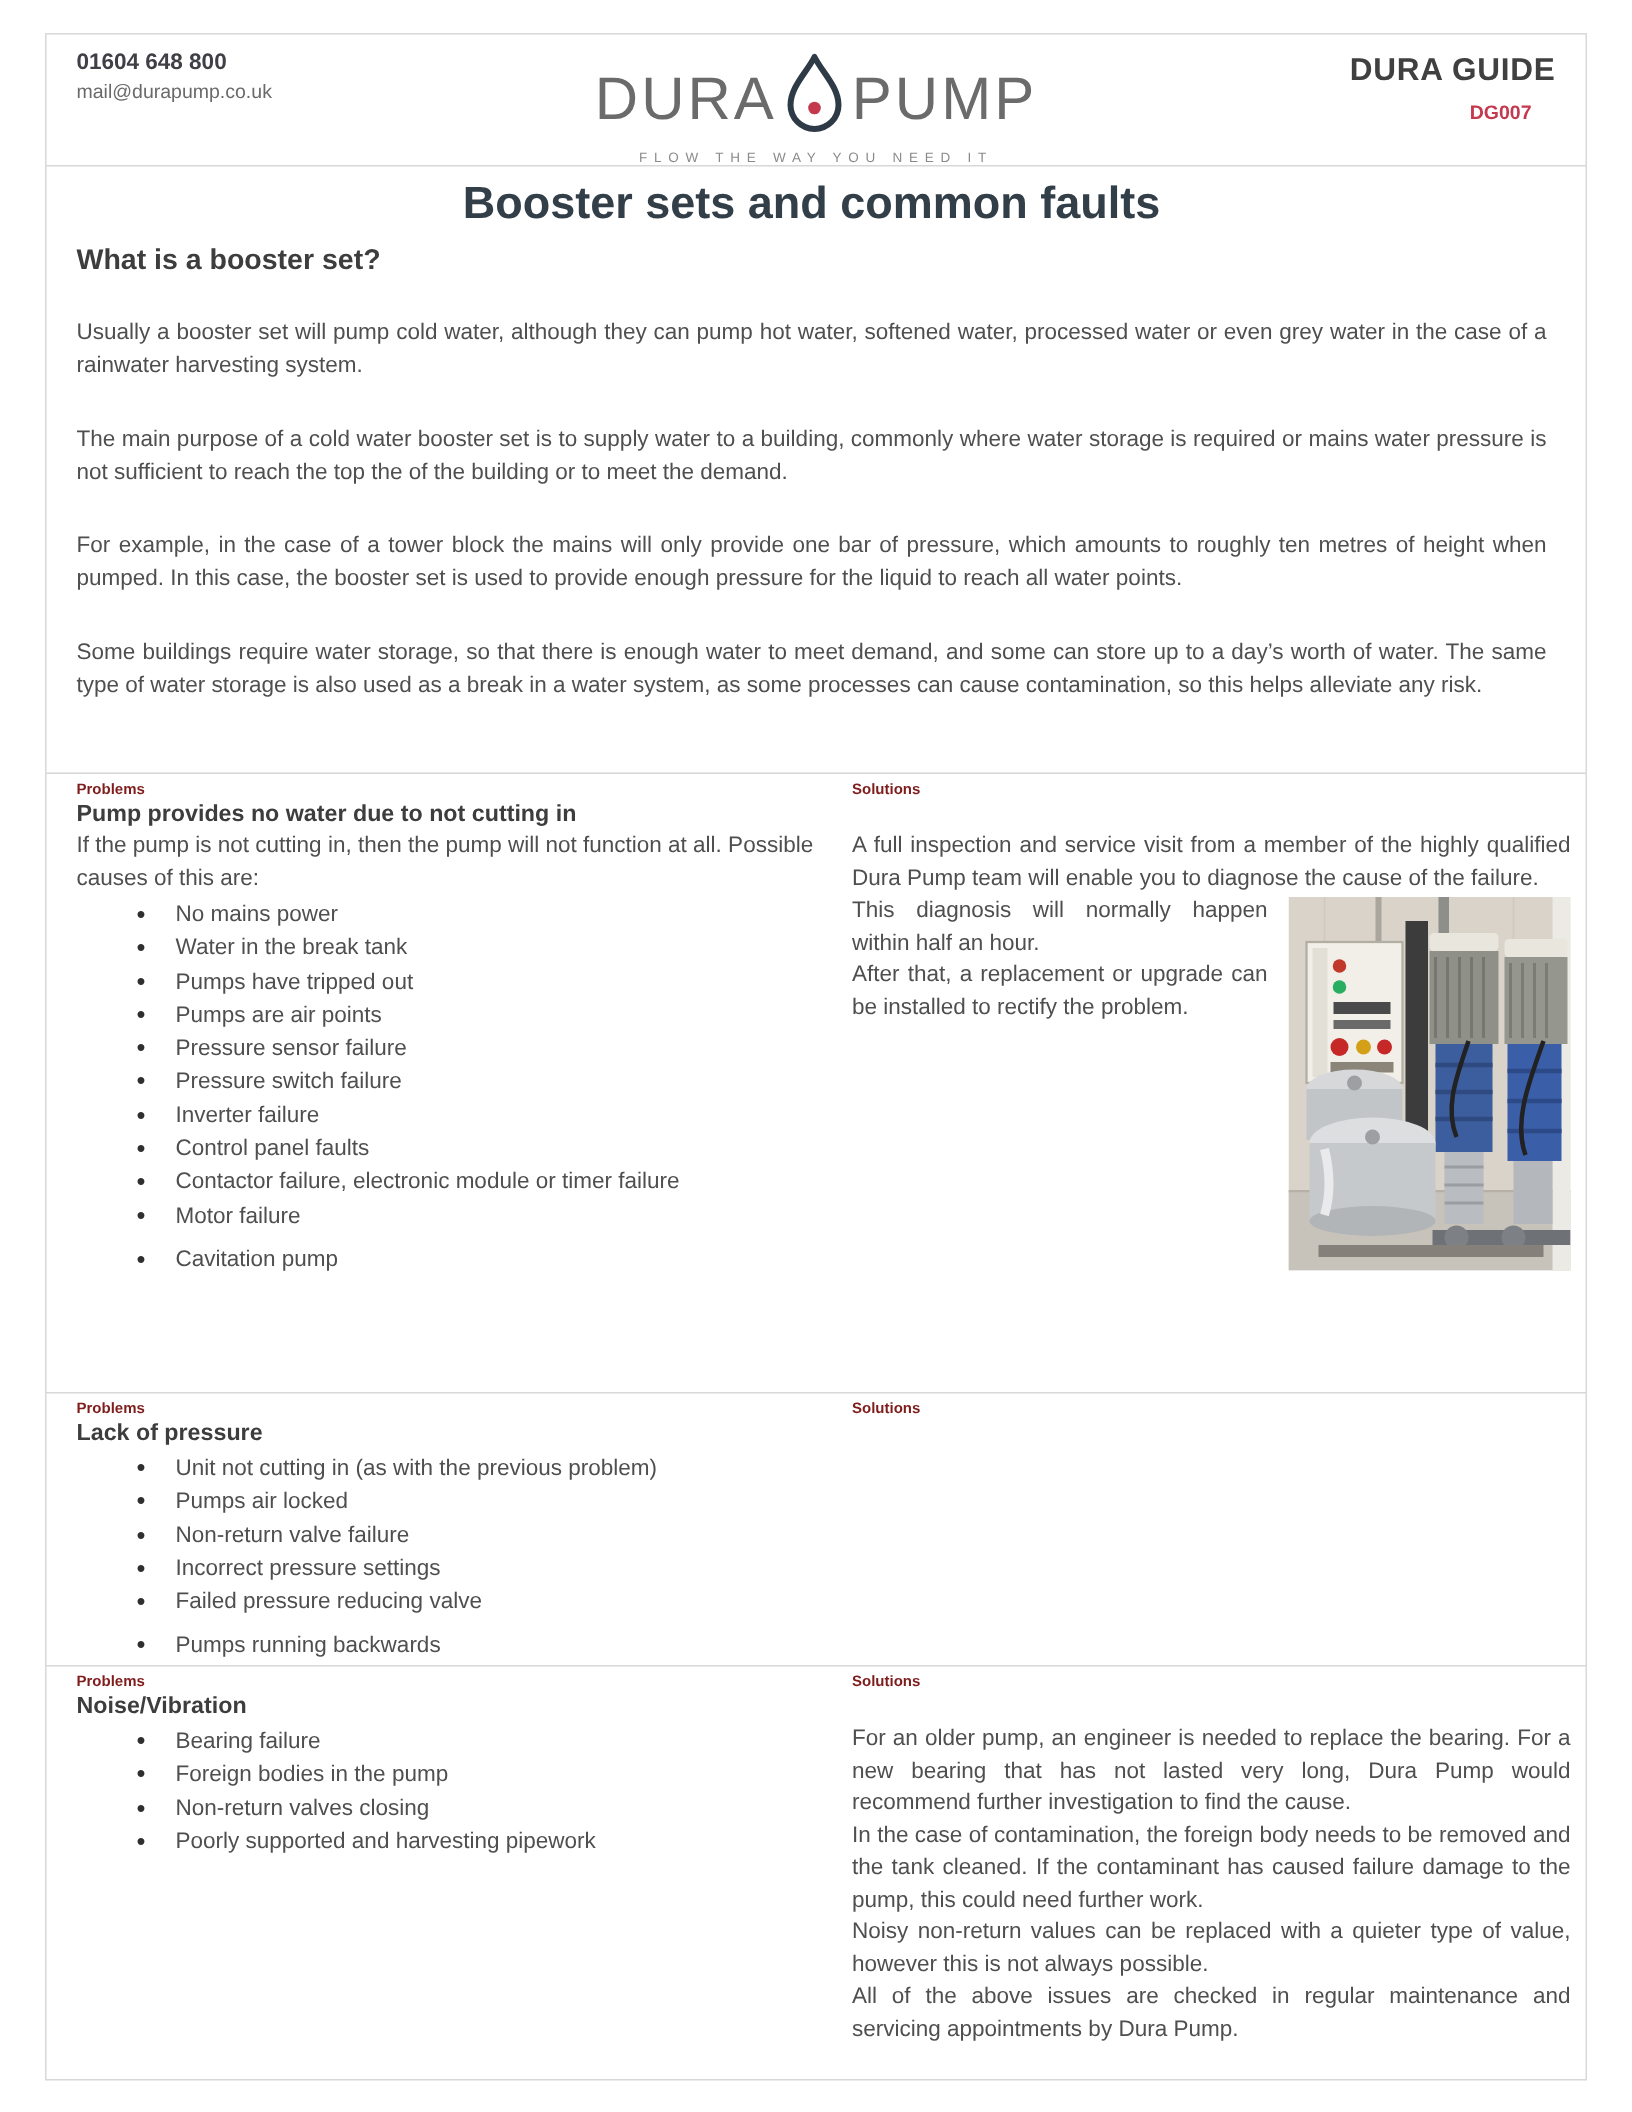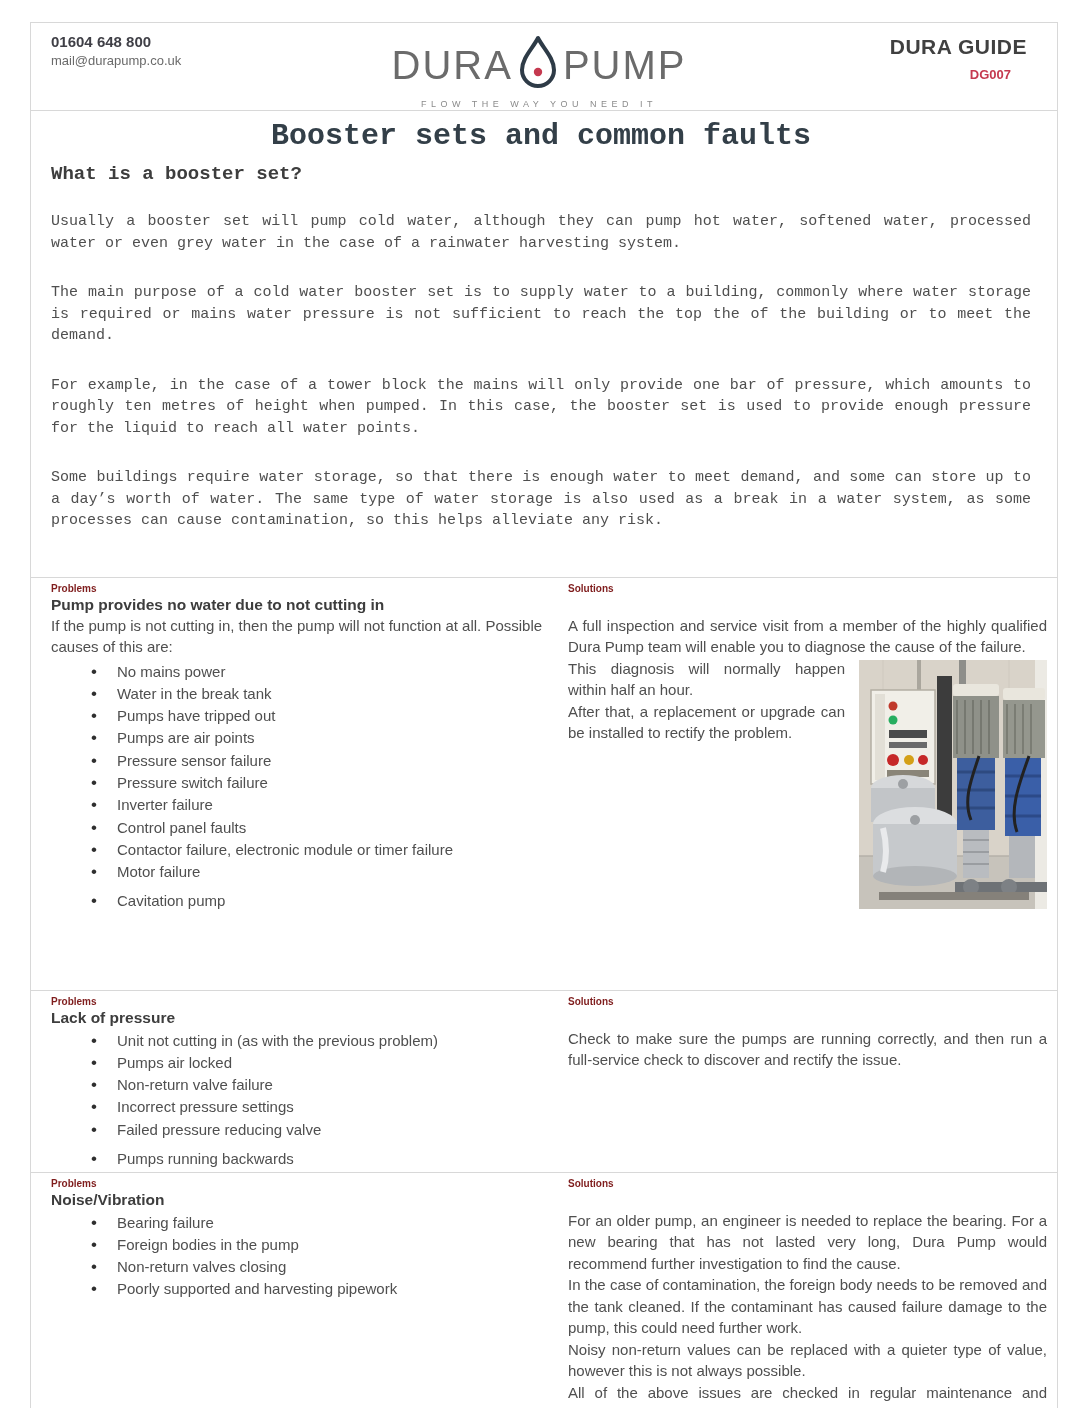--- a/index.html
+++ b/index.html
@@ -3,33 +3,33 @@
 <meta charset="utf-8">
 <title>Dura Guide DG007</title>
 <style>
   html,body{margin:0;padding:0;background:#ffffff;}
   body{width:1088px;height:1408px;font-family:"Liberation Sans",sans-serif;color:#4f4f4f;overflow:hidden;}
   .page{padding:22px 30px 0 30px;}
   .box{border:1px solid #d8d8d8;box-sizing:border-box;background:#fff;}
   .box + .box{margin-top:-1px;}
 
   
-  .header-box{height:89px;display:grid;grid-template-columns:300px 1fr 300px;padding:10px 30px 0 20px;}
+  .header-box{height:89px;display:grid;grid-template-columns:300px 1fr 300px;padding:10px 20px 0 20px;}
   .contact .phone{font-weight:bold;font-size:15px;color:#3f3f46;}
   .contact .email{font-size:13px;color:#6a6a6a;margin-top:3px;}
   .brand{text-align:center;}
   .brand-row{display:flex;align-items:center;justify-content:center;gap:4px;margin-top:2px;}
   .brand-word{font-size:40px;color:#6b6b6b;letter-spacing:2px;font-weight:400;line-height:1;}
   .tagline{font-size:9px;letter-spacing:4.5px;color:#8b8b8b;margin-top:4px;}
   .guide{text-align:right;padding-top:2px;}
   .guide-label{font-size:21px;font-weight:bold;color:#404040;letter-spacing:.5px;}
   .guide-code{font-size:13px;font-weight:bold;color:#c5394f;margin-top:8px;padding-right:16px;}
 
   
-  .intro-box{min-height:406px;padding:2px 26px 17px 20px;font-family:Liberation Mono, monospace;}
+  .intro-box{min-height:406px;padding:2px 26px 17px 20px;}
   .page-title{text-align:center;font-size:30px;font-weight:bold;color:#333f48;margin:6px 0 10px 0;}
   .subtitle{font-size:19px;font-weight:bold;color:#3d3d3d;margin:4px 0 26px 0;}
   .intro-list p{margin:0 0 28px 0;text-align:justify;font-size:15px;line-height:21.5px;}
 
   
   .fault{display:grid;grid-template-columns:517px 1fr;padding:5px 10px 0 20px;align-items:start;}
   .s1{min-height:414px;}
   .s2{min-height:183px;}
   .s3{min-height:277px;}
   .red-h{color:#7f1d1d;font-weight:bold;font-size:10px;margin:0 0 2px 0;}
@@ -193,23 +193,20 @@
           <li>Unit not cutting in (as with the previous problem)</li>
           <li>Pumps air locked</li>
           <li>Non-return valve failure</li>
           <li>Incorrect pressure settings</li>
           <li>Failed pressure reducing valve</li>
           <li>Pumps running backwards</li>
         </ul>
     </div>
     <div class="col-right">
       <div class="red-h">Solutions</div>
-      <div class="sol-body">
-          <p>Check to make sure the pumps are running correctly, and then run a full-service check to discover and rectify the issue.</p>
-        </div>
     </div>
   </section>
 
   <section class="box fault s3">
     <div class="col-left">
       <div class="red-h">Problems</div>
       <div class="prob-title">Noise/Vibration</div>
       <ul class="bullets">
           <li>Bearing failure</li>
           <li>Foreign bodies in the pump</li>

